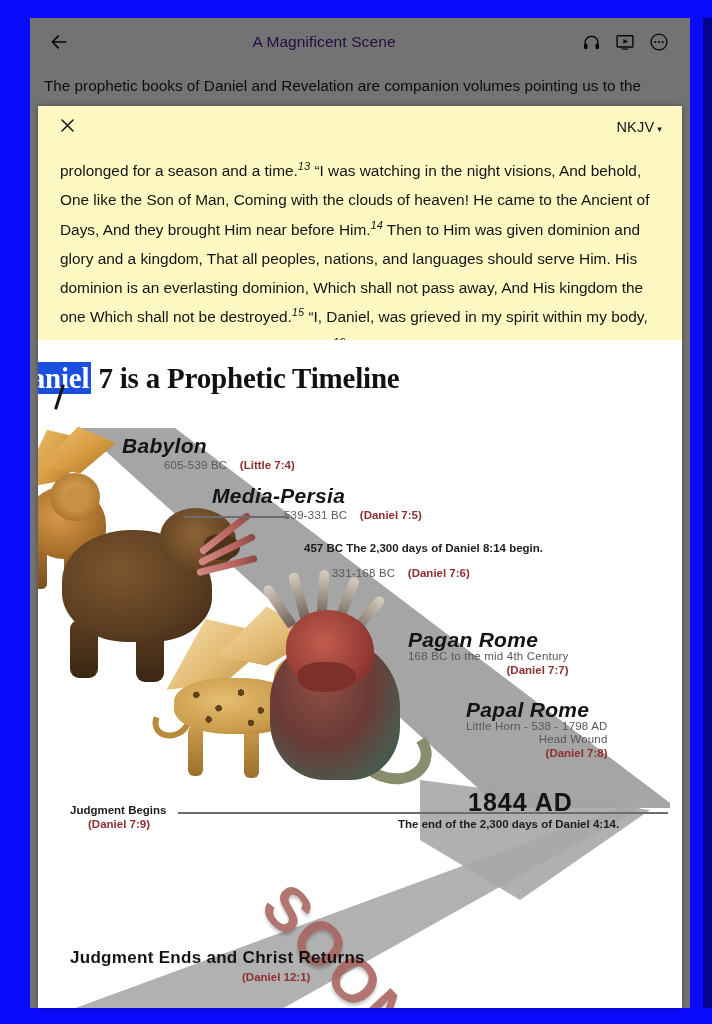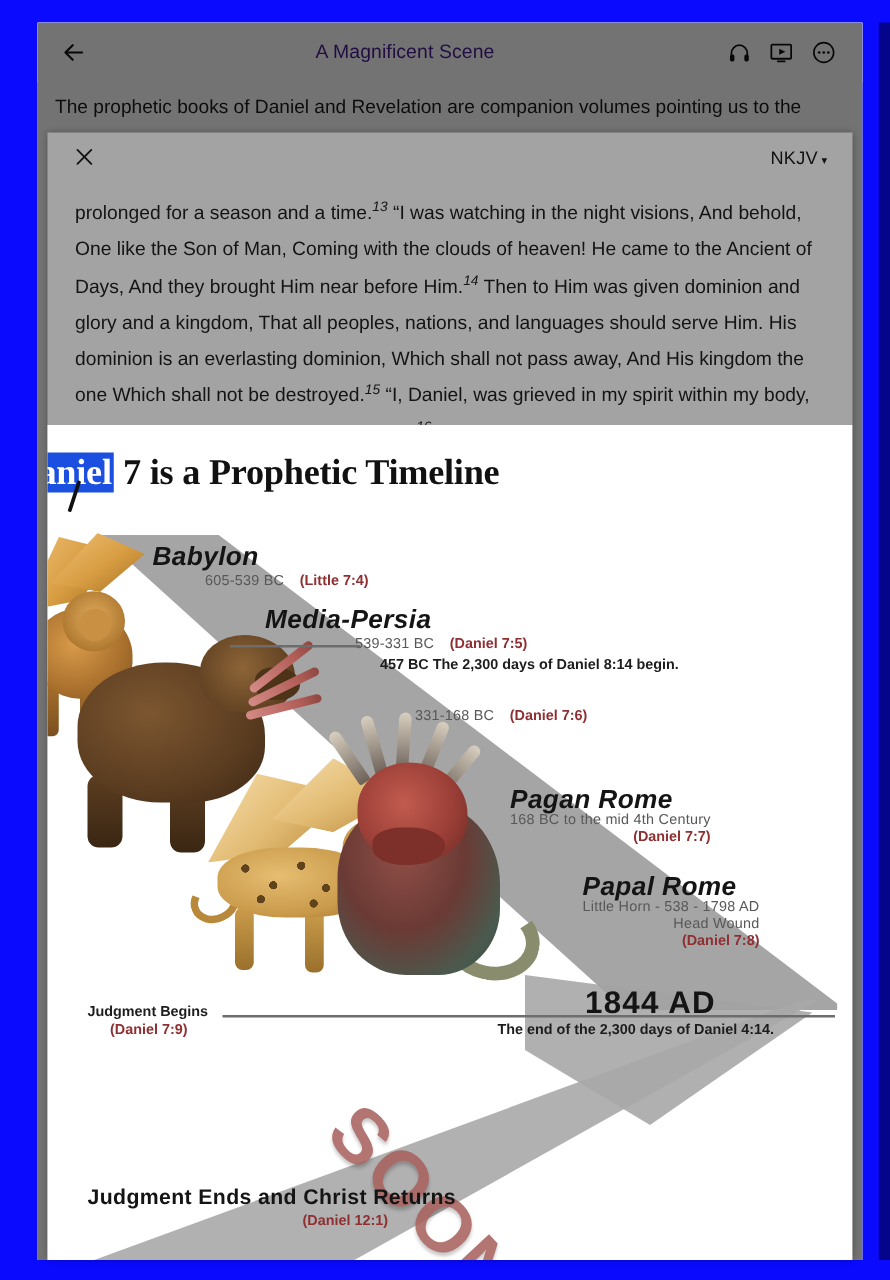--- a/index.html
+++ b/index.html
@@ -82,21 +82,21 @@
     text-align: left;
   }
 
   
   #verse-modal {
     position: absolute;
     left: 38px;
     top: 106px;
     width: 644px;
     height: 902px;
-    background: #a3a3a3;
+    background: #fef9c3;
     z-index: 10;
     overflow: hidden;
     box-shadow: 0 0 6px rgba(0,0,0,.35);
   }
   #verse-modal-header {
     height: 42px;
     display: flex;
     align-items: center;
     padding: 0 20px;
   }
@@ -567,21 +567,21 @@
           <span class="tl-ref" style="margin-left:8px;">(Little 7:4)</span>
         </div>
       </div>
 
       <div class="tl-label" style="left:212px; top:144px;">
         <div class="tl-name">Media-Persia</div>
         <div style="margin-left:72px; margin-top:-3px;">
           <span class="tl-date">539-331 BC</span>
           <span class="tl-ref" style="margin-left:8px;">(Daniel 7:5)</span>
         </div>
-        <div class="tl-note" style="margin-left:92px; margin-top:3px;">457  BC  The 2,300 days of Daniel 8:14 begin.</div>
+        <div class="tl-note" style="margin-left:92px; margin-top:19px;">457  BC  The 2,300 days of Daniel 8:14 begin.</div>
       </div>
       <div class="tl-rule" style="left:184px; top:176px; width:104px;"></div>
 
       <div class="tl-label" style="left:300px; top:226px;">
         <div style="margin-left:32px; margin-top:-3px;">
           <span class="tl-date">331-168 BC</span>
           <span class="tl-ref" style="margin-left:8px;">(Daniel 7:6)</span>
         </div>
       </div>
 

